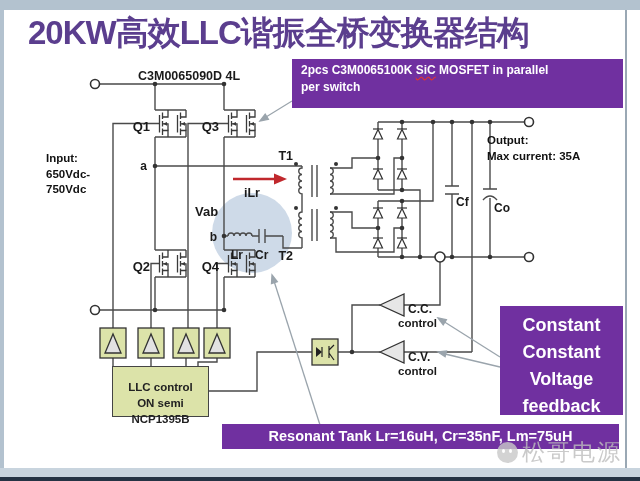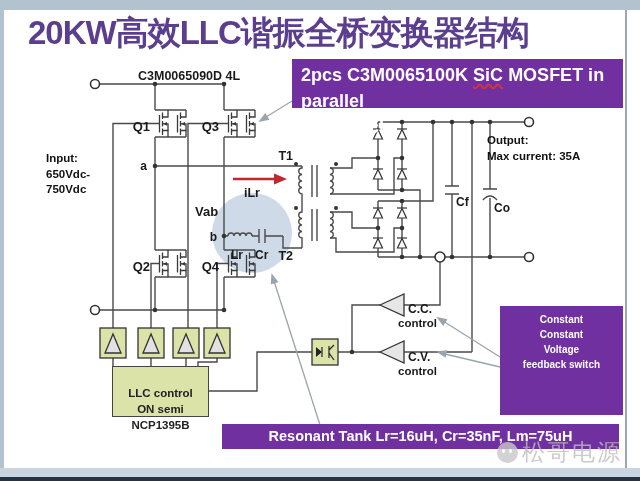--- a/index.html
+++ b/index.html
@@ -10,36 +10,36 @@
   .frame-top{left:0;top:0;width:640px;height:10px;background:#b3c2cf;}
   .frame-left{left:0;top:0;width:4px;height:477px;background:#b3c2cf;}
   .frame-right{left:625px;top:10px;width:2px;height:458px;background:#9aa8b4;}
   .frame-bot-light{left:0;top:468px;width:640px;height:9px;background:#c8d4de;}
   .frame-bot-dark{left:0;top:477px;width:640px;height:4px;background:#253344;}
   
   .title{left:28px;top:11px;width:590px;height:44px;font-size:33px;font-weight:bold;
          color:#5b3e8e;white-space:nowrap;letter-spacing:-1px;}
   
   .pbox{background:#7030a0;color:#ffffff;font-weight:bold;}
-  .note-box{left:292px;top:59px;width:331px;height:49px;font-size:18px;line-height:1.45;
+  .note-box{left:292px;top:59px;width:331px;height:49px;font-size:12px;line-height:1.45;
             padding:3px 9px;}
   .sic{text-decoration:underline;text-decoration-style:wavy;text-decoration-color:#d33;
        text-underline-offset:2px;}
-  .fb-box{left:500px;top:306px;width:123px;height:109px;font-size:10px;line-height:1.5;
+  .fb-box{left:500px;top:306px;width:123px;height:109px;font-size:18px;line-height:1.5;
           text-align:center;padding-top:6px;}
   .res-bar{left:222px;top:424px;width:397px;height:25px;font-size:14.5px;line-height:25px;
            text-align:center;white-space:nowrap;}
   
   .io-text{font-size:11.5px;font-weight:bold;color:#111;text-align:left;line-height:1.35;}
   .in-text{left:46px;top:151px;width:68px;}
   .out-text{left:487px;top:133px;width:104px;}
   
   .llc-box{left:112px;top:366px;width:97px;height:51px;background:#dce3a9;
            border:1.5px solid #444;text-align:center;font-size:11.5px;font-weight:bold;
-           color:#222;line-height:1.4;padding-top:18px;}
+           color:#222;line-height:1.4;padding-top:12px;}
   
   .wm{left:497px;top:437px;width:142px;height:30px;display:flex;align-items:center;
       gap:4px;opacity:0.8;z-index:5;}
   .wm-icon{width:21px;height:21px;border-radius:50%;background:#c9c9c9;position:relative;flex:none;}
   .wm-icon:before,.wm-icon:after{content:"";position:absolute;width:3px;height:4px;border-radius:50%;
       background:#ffffff;top:7px;}
   .wm-icon:before{left:5px;} .wm-icon:after{left:12px;}
   .wm-text{font-size:23px;color:#bdbdbd;letter-spacing:2px;white-space:nowrap;}
   svg{position:absolute;left:0;top:0;z-index:1;}
   .layer2{z-index:2;}

